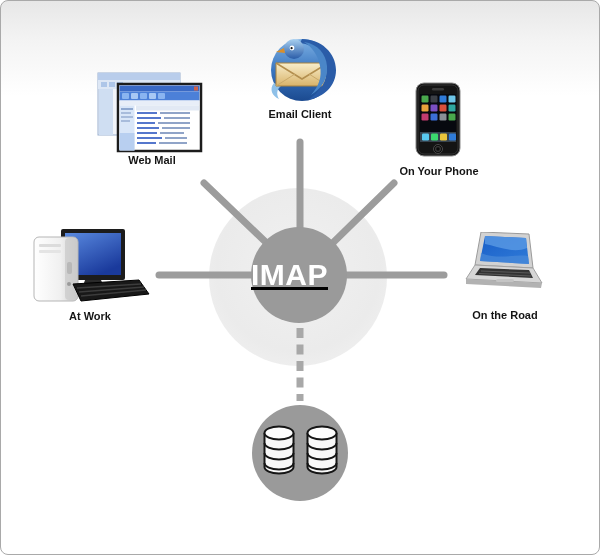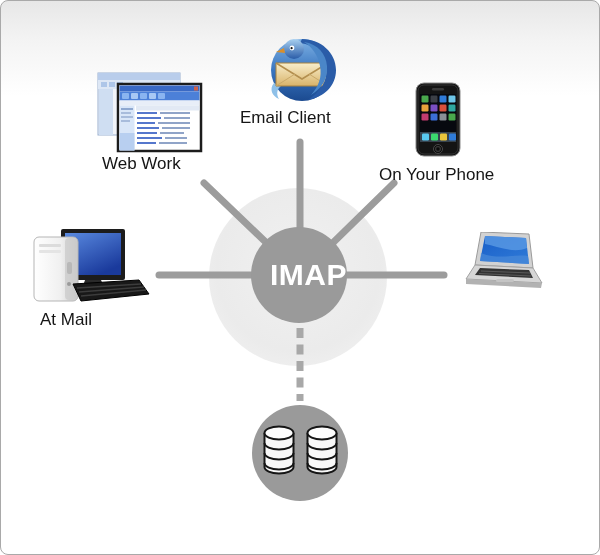--- a/index.html
+++ b/index.html
@@ -14,35 +14,35 @@
   .glow {
     left:208px; top:187px; width:178px; height:178px; border-radius:50%;
     background:radial-gradient(circle at 50% 46%, #f1f1f1 0%, #ebebeb 62%, #f0f0f0 82%, #f9f9f9 100%);
   }
   svg.spokes { left:0; top:0; }
   .spoke { stroke:var(--spoke-line,#9c9c9c); stroke-width:7; stroke-linecap:round; }
   .spoke-dashed { stroke:var(--dashed-line,#a8a8a8); stroke-width:7; stroke-linecap:butt; stroke-dasharray:10 6.5; }
   .hub {
     left:250px; top:226px; width:96px; height:96px; border-radius:50%;
     background:var(--hub-circle,#9a9a9a);
-    display:flex; align-items:center; justify-content:flex-end;
+    display:flex; align-items:center; justify-content:flex-start;text-decoration:underline;
   }
   .hub span {
     color:var(--hub-text,#ffffff); font-weight:bold; font-size:30px; letter-spacing:0.5px;
   }
   .storage-circle {
     left:251px; top:404px; width:96px; height:96px; border-radius:50%;
     background:var(--storage-circle,#9a9a9a);
     display:flex; align-items:flex-start; justify-content:center; gap:9px;
     padding-top:0; box-sizing:border-box;
   }
   .storage-circle svg { margin-top:20px; }
   .node-label {
-    color:var(--label-text,#151515); font-weight:normal; font-size:17px;
-    white-space:nowrap;
+    color:var(--label-text,#151515); font-weight:bold; font-size:11px;
+    text-align:center; white-space:nowrap;
   }
 </style>
 </head>
 <body>
 
 <div class="canvas">
 
   <div class="abs glow"></div>
 
   <svg class="abs spokes" width="598" height="553" viewBox="0 0 598 553">
@@ -221,17 +221,18 @@
     <path d="M18,21 C34,28 52,22 65,24 L66,32 L17,29 Z" fill="#4a8ad8" opacity="0.7"></path>
     <path d="M12,33 L70,36 L79,51 L3,47 Z" fill="#d6d6d6" stroke="#a2a2a2" stroke-width="1"></path>
     <path d="M17,36 L66,38 L70,46 L12,43 Z" fill="#333333"></path>
     <polyline points="18,39 67,41" fill="none" stroke="#5a5a5a" stroke-width="1"></polyline>
     <polyline points="16,41.5 68,44" fill="none" stroke="#5a5a5a" stroke-width="1"></polyline>
     <path d="M3,47 L79,51 L78,56 L3,52 Z" fill="#b2b2b2"></path>
     <rect x="33" y="47" width="18" height="3" rx="1.5" fill="#c4c4c4"></rect>
   </svg>
 
   <div class="abs node-label" style="left:239px; top:107px; width:120px;">Email Client</div>
-  <div class="abs node-label" style="left:101px; top:153px; width:100px;">Web Work</div>
+  <div class="abs node-label" style="left:101px; top:153px; width:100px;">Web Mail</div>
   <div class="abs node-label" style="left:378px; top:164px; width:120px;">On Your Phone</div>
-  <div class="abs node-label" style="left:39px; top:309px; width:100px;">At Mail</div>
+  <div class="abs node-label" style="left:39px; top:309px; width:100px;">At Work</div>
+  <div class="abs node-label" style="left:444px; top:308px; width:120px;">On the Road</div>
 
 </div>
 
 </body></html>

